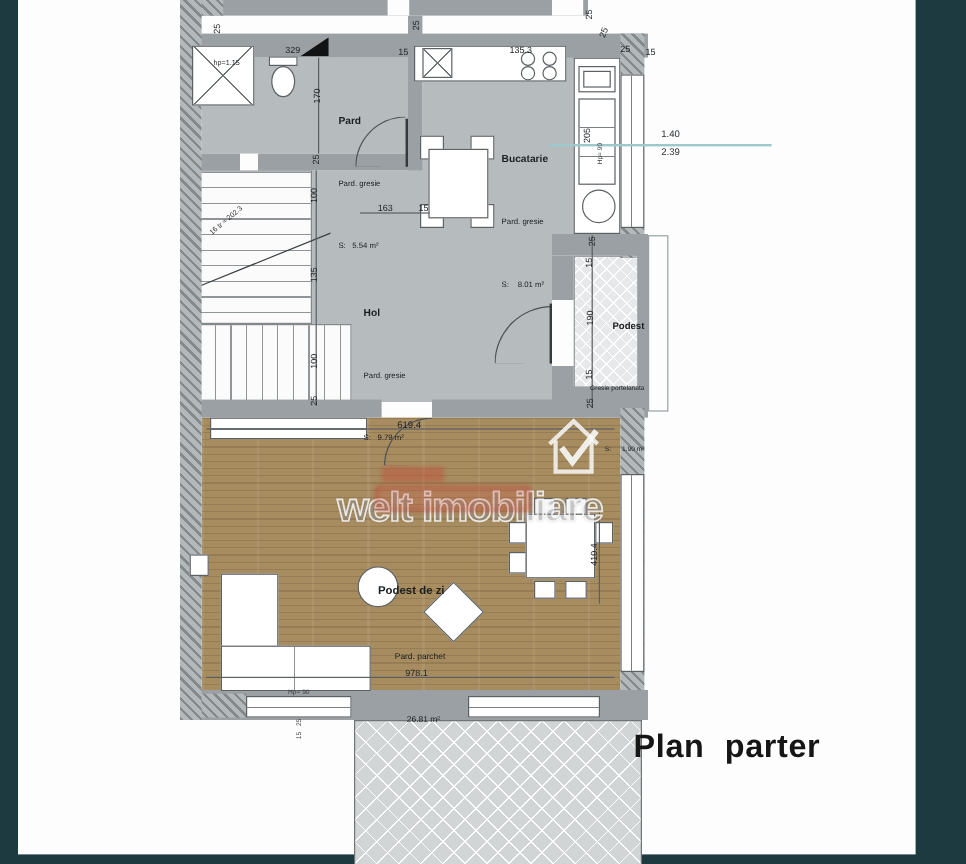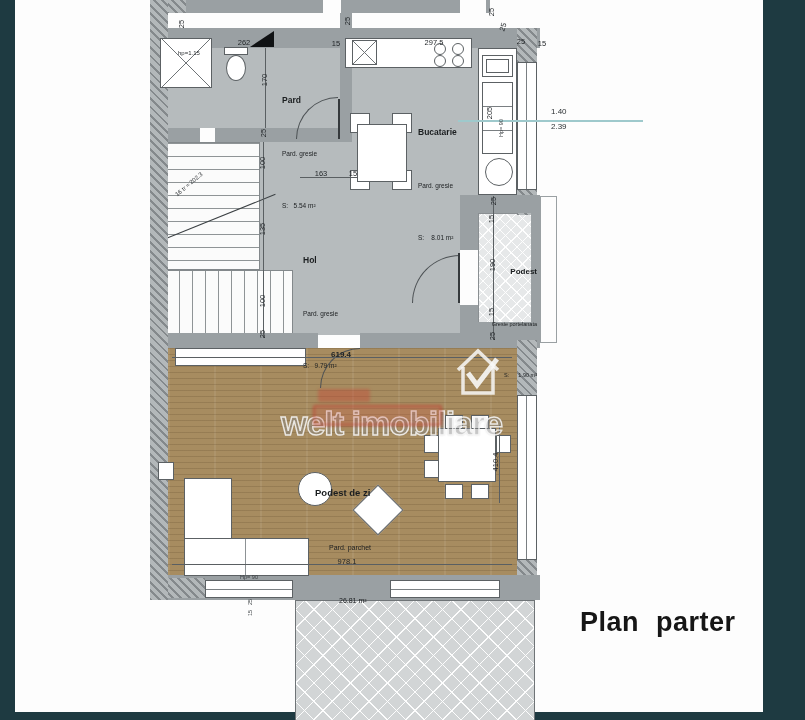--- a/index.html
+++ b/index.html
@@ -37,21 +37,21 @@
           border:1px solid #83888b;box-sizing:border-box;}
   .stairL{background:repeating-linear-gradient(to right,#8f9496 0 1px,rgba(0,0,0,0) 1px 13px),#fbfbfb;
           border:1px solid #83888b;box-sizing:border-box;}
   .dl{background:#5a5f62;}
   .arcTL{border:1px solid #4c5154;border-right:none;border-bottom:none;
          border-top-left-radius:100%;box-sizing:border-box;background:transparent;}
   .circle{background:#fff;border:1px solid #5c6164;border-radius:50%;box-sizing:border-box;}
   .dim{position:absolute;font-size:7.5px;color:#1f2326;white-space:pre;z-index:40;
        transform:translate(-50%,-50%) rotate(var(--r,0deg));font-family:"Liberation Sans",sans-serif;}
   .dim.sm{font-size:5.5px;color:#3a3f42;}
-  .dim.bold{font-weight:bold;font-size:8px;}
+  .dim.bold{font-weight:normal;font-size:8px;}
   .rlabel{z-index:42;color:#1b1e20;line-height:1.35;white-space:pre;}
   .rname{font-weight:bold;font-size:8.5px;}
   .rsub{font-size:6.5px;}
   .rsub.tiny{font-size:5.5px;}
   .title{font-size:27px;font-weight:bold;color:#161616;letter-spacing:.5px;word-spacing:9px;z-index:45;}
   .wm{z-index:50;display:flex;align-items:flex-end;gap:6px;pointer-events:none;flex-direction:column;}
   .wm-text{font-size:34px;font-weight:900;letter-spacing:-1px;color:rgba(255,255,255,.10);
            -webkit-text-stroke:1.4px rgba(248,248,248,.85);
            text-shadow:0 0 2px rgba(110,110,110,.45);white-space:nowrap;}
   .stamp{z-index:51;background:rgba(198,72,56,.42);filter:blur(1.6px);border-radius:2px;}
@@ -192,40 +192,40 @@
   <div class="rname" style="font-size:9.5px;">Podest de zi</div>
   <div class="rsub" style="margin-left:14px;font-size:7px;">Pard. parchet</div>
   <div class="rsub" style="margin-left:24px;font-size:7px;">26.81 m²</div>
 </div>
 <div class="abs rlabel" style="left:385px;top:680px;width:70px;text-align:center;z-index:42;">
   
   
   
 </div>
 
-<div class="abs title" style="left:580px;top:607px;">Plan parter</div>
+<div class="abs title" style="left:528px;top:607px;">Plan parter</div>
 
 <div class="abs wm" style="left:281px;top:346px;">
   <svg width="48" height="52" viewBox="0 0 48 52">
     <path d="M4 24 L24 5 L44 24" fill="none" stroke="rgba(248,248,248,.85)" stroke-width="3.5"></path>
     <path d="M9 21 L9 47 L39 47 L39 21" fill="none" stroke="rgba(248,248,248,.85)" stroke-width="3.5"></path>
     <path d="M14 27 L23 39 L43 13" fill="none" stroke="rgba(248,248,248,.9)" stroke-width="5"></path>
   </svg>
   <span class="wm-text">welt imobiliare</span>
 </div>
 
 <div class="abs stamp" style="left:318px;top:389px;width:52px;height:13px;"></div>
 <div class="abs stamp box" style="left:313px;top:405px;width:125px;height:17px;"></div>
 
 <div id="dims-layer">
     <span class="dim" style="left: 181px; top: 24px; --r: -90deg;">25</span>
-    <span class="dim" style="left: 244px; top: 42px; --r: 0deg;">262</span>
+    <span class="dim" style="left: 244px; top: 42px; --r: 0deg;">329</span>
     <span class="dim" style="left: 336px; top: 43px; --r: 0deg;">15</span>
     <span class="dim" style="left: 347px; top: 21px; --r: -90deg;">25</span>
-    <span class="dim" style="left: 434px; top: 42px; --r: 0deg;">297.5</span>
+    <span class="dim" style="left: 434px; top: 42px; --r: 0deg;">135.3</span>
     <span class="dim" style="left: 521px; top: 41px; --r: 0deg;">25</span>
     <span class="dim" style="left: 542px; top: 43px; --r: 0deg;">15</span>
     <span class="dim" style="left: 491px; top: 12px; --r: -90deg;">25</span>
     <span class="dim" style="left: 503px; top: 27px; --r: -70deg;">25</span>
     <span class="dim" style="left: 264px; top: 80px; --r: -90deg;">170</span>
     <span class="dim" style="left: 263px; top: 133px; --r: -90deg;">25</span>
     <span class="dim" style="left: 262px; top: 163px; --r: -90deg;">100</span>
     <span class="dim" style="left: 321px; top: 173px; --r: 0deg;">163</span>
     <span class="dim" style="left: 353px; top: 173px; --r: 0deg;">15</span>
     <span class="dim" style="left: 262px; top: 229px; --r: -90deg;">135</span>

